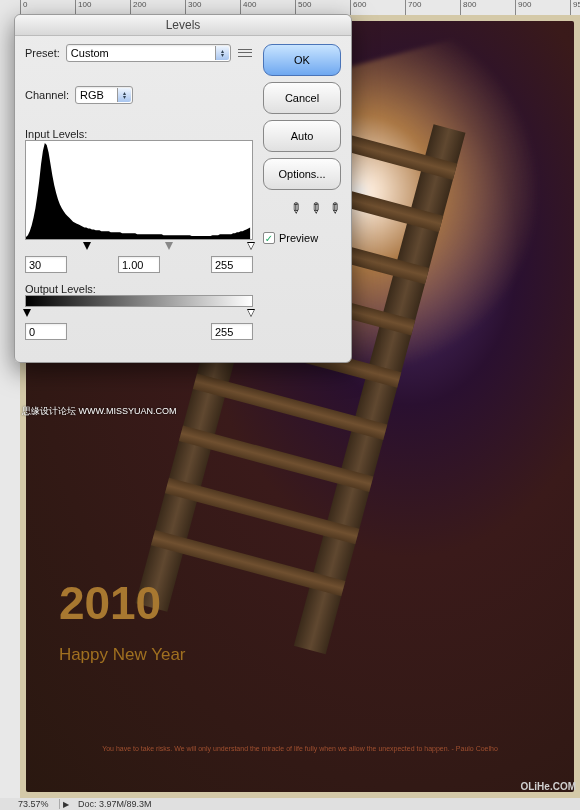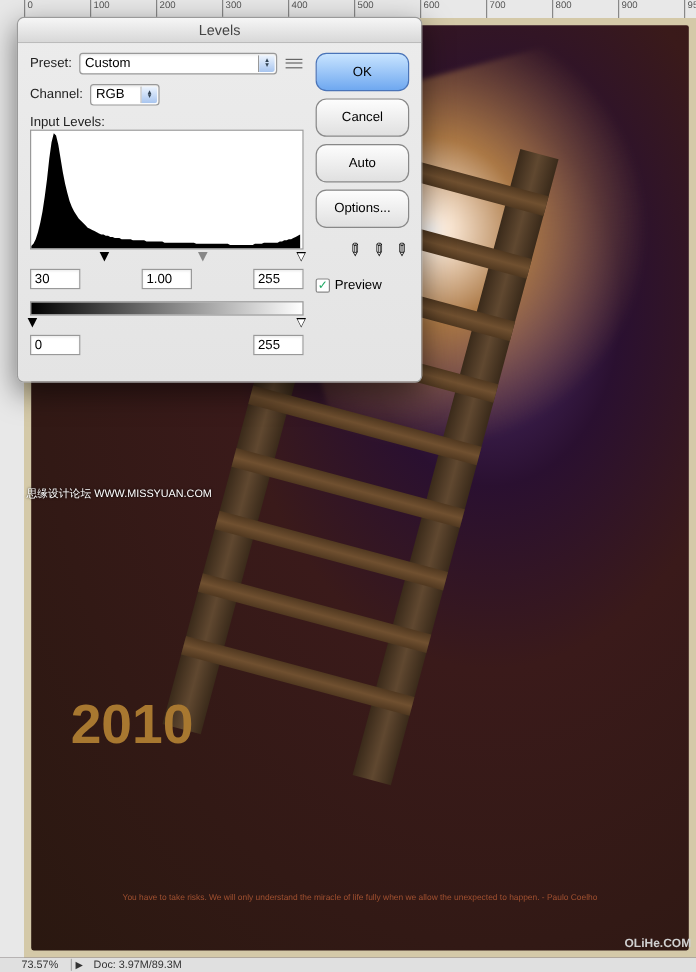--- a/index.html
+++ b/index.html
@@ -29,21 +29,21 @@
 .status-bar .doc { padding-left: 6px; }
 .status-bar .arrow { width: 12px; text-align:center; font-size:8px; }
 
 
 .dialog { position: absolute; top: 14px; left: 14px; width: 338px; background: linear-gradient(#ececec, #e4e4e4); border: 1px solid #9a9a9a; border-radius: 6px; box-shadow: 0 8px 24px rgba(0,0,0,0.5); }
 .titlebar { text-align: center; font-size: 12px; padding: 3px 0; border-bottom: 1px solid #bbb; background: linear-gradient(#f6f6f6,#d8d8d8); border-radius: 6px 6px 0 0; color: #444; }
 .dlg-body { display: flex; padding: 8px 10px 12px 10px; gap: 10px; }
 .left-col { flex: 1; }
 .right-col { width: 78px; display: flex; flex-direction: column; gap: 6px; align-items: stretch; }
 
-.row { display: flex; align-items: center; gap: 6px; margin-bottom: 8px; }
+.row { display: flex; align-items: center; gap: 6px; margin-bottom: 24px; }
 .label { color: #222; }
 .select { background: #fff; border: 1px solid #999; border-radius: 3px; height: 18px; font-size: 11px; display: flex; align-items: center; padding: 0 4px; position: relative; box-shadow: inset 0 1px 2px rgba(0,0,0,0.1); }
 .select-wide { flex: 1; }
 .select-small { width: 58px; }
 .select .arrows { position: absolute; right: 1px; top: 1px; bottom: 1px; width: 14px; background: linear-gradient(#eef5fe,#a8c5ef); border-left: 1px solid #999; border-radius: 0 2px 2px 0; display:flex; flex-direction:column; align-items:center; justify-content:center; font-size:6px; color:#345; line-height: 0.7; }
 .menu-icon { width: 16px; height: 14px; display: flex; flex-direction: column; justify-content: space-around; padding: 2px 1px; }
 .menu-icon div { height: 1px; background: #666; }
 
 .histo-box { border: 1px solid #999; background: #fff; height: 100px; position: relative; margin-bottom: 2px; }
 .sliders { height: 10px; position: relative; margin-bottom: 4px; }
@@ -80,20 +80,21 @@
           <div class="step" style="top:16%"></div>
           <div class="step" style="top:26%"></div>
           <div class="step" style="top:36%"></div>
           <div class="step" style="top:46%"></div>
           <div class="step" style="top:56%"></div>
           <div class="step" style="top:66%"></div>
           <div class="step" style="top:76%"></div>
           <div class="step" style="top:86%"></div>
       </div>
       <div class="year-text">2010</div>
+      <div class="hy-text">Happy New Year</div>
       <div class="quote-text">You have to take risks. We will only understand the miracle of life
 fully when we allow the unexpected to happen. - Paulo Coelho</div>
     </div>
   </div>
   <div class="wm-left">思缘设计论坛 WWW.MISSYUAN.COM</div>
   <div class="wm-right">OLiHe.COM</div>
 
   <div class="status-bar">
     <div class="zoom">73.57%</div>
     <div class="arrow">▶</div>
@@ -136,20 +137,21 @@
       <div class="sliders">
         <div class="slider-tri tri-black" style="left:27%"></div>
         <div class="slider-tri tri-gray" style="left:63%"></div>
         <div class="slider-tri tri-white" style="left:99%"></div>
       </div>
       <div class="num-row">
         <div class="num-input">30</div>
         <div class="num-input">1.00</div>
         <div class="num-input">255</div>
       </div>
+      <div class="label">Output Levels:</div>
       <div class="gradient-bar"></div>
       <div class="sliders">
         <div class="slider-tri tri-black" style="left:1%"></div>
         <div class="slider-tri tri-white" style="left:99%"></div>
       </div>
       <div class="num-row">
         <div class="num-input">0</div>
         <div class="num-input">255</div>
       </div>
     </div>

